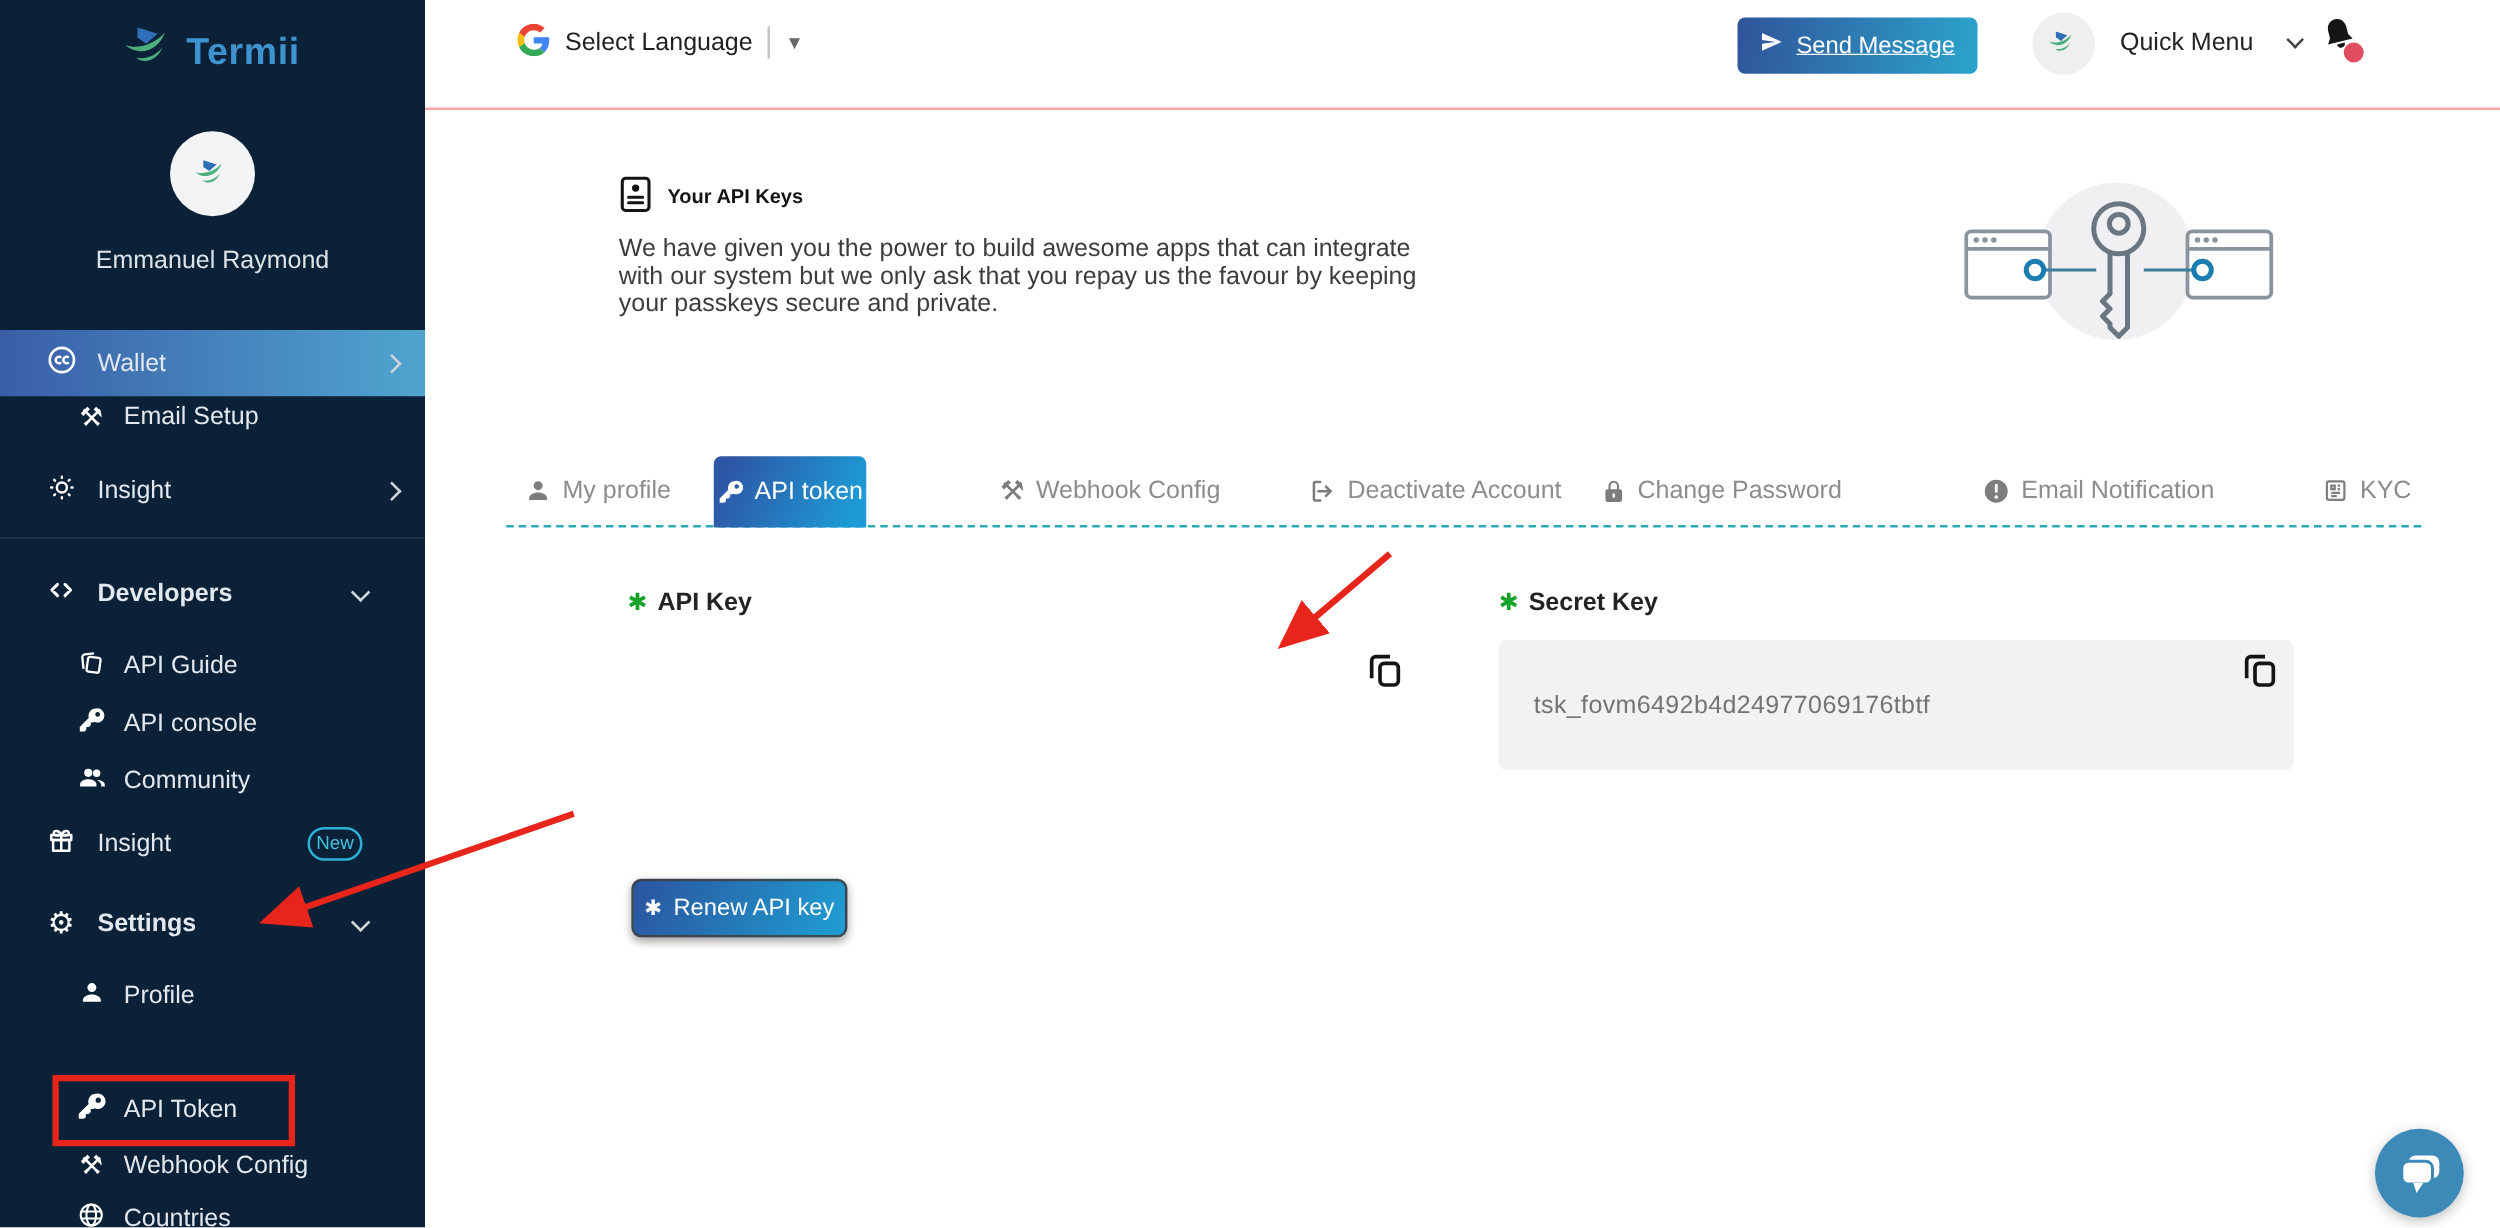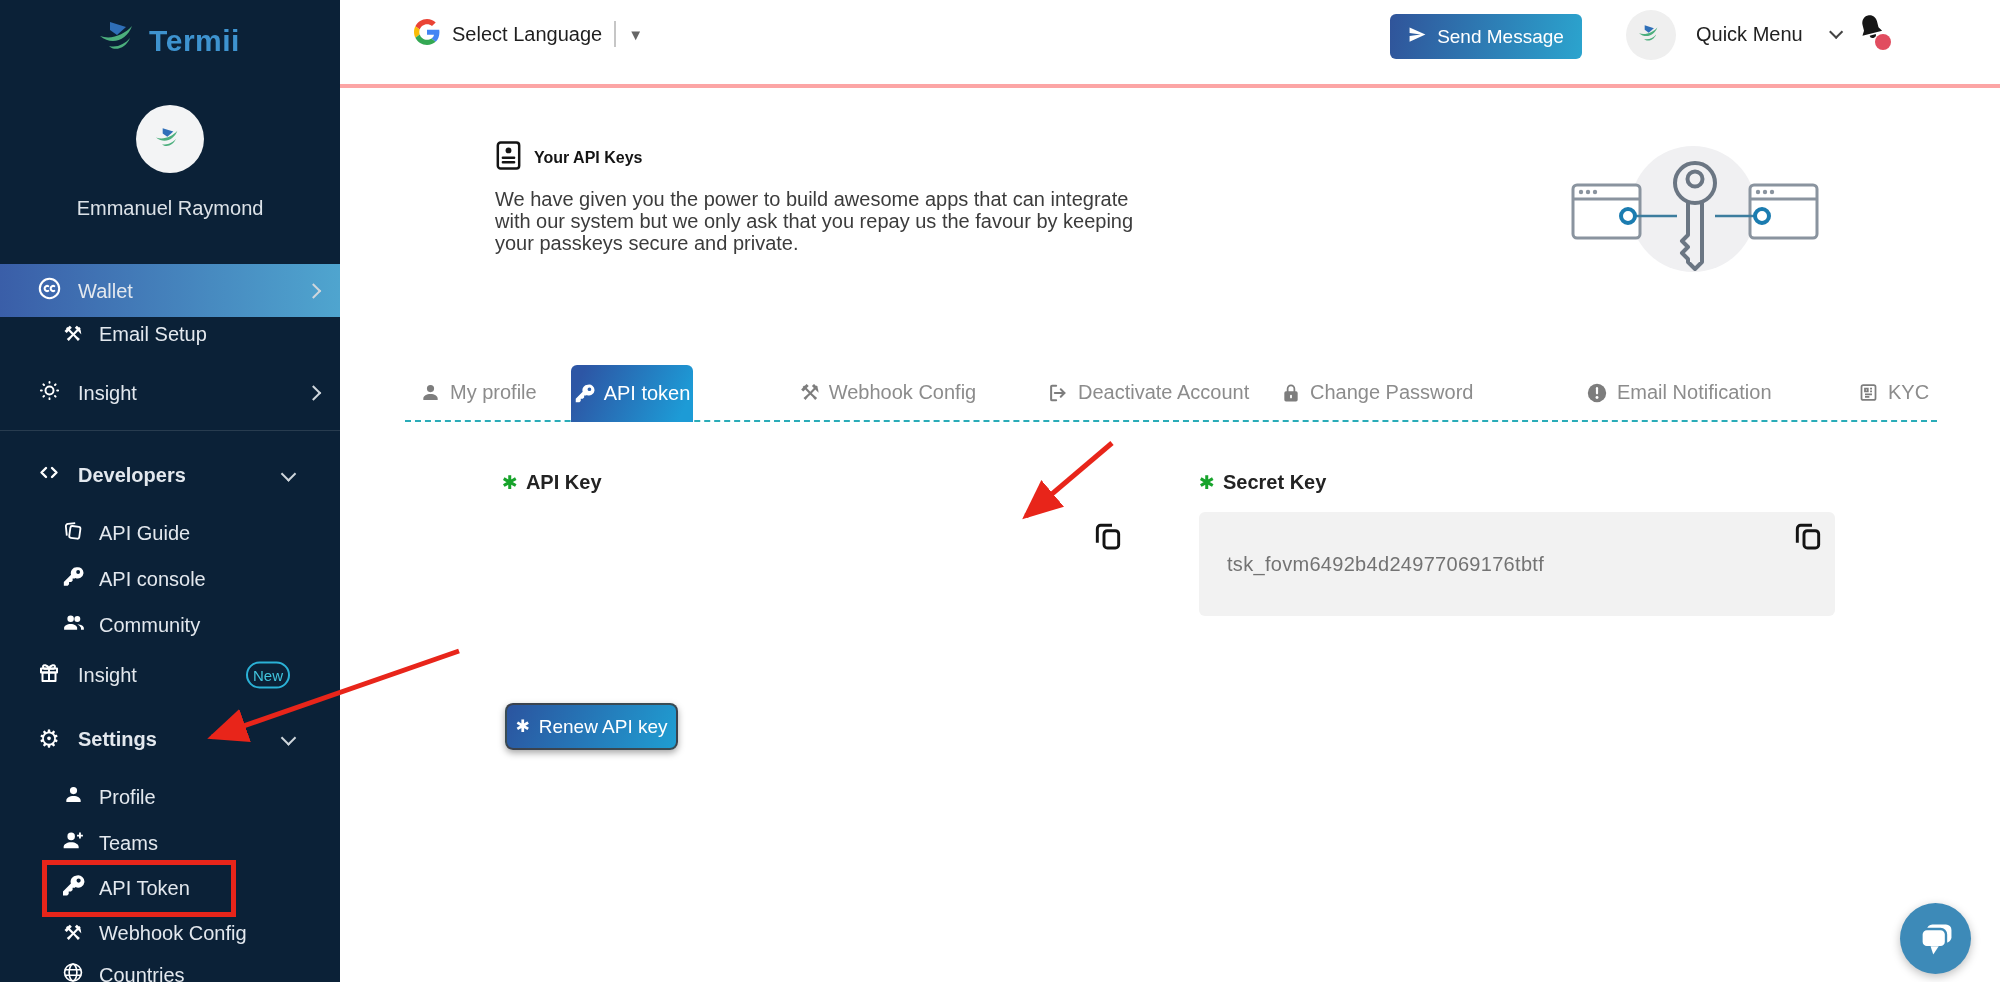--- a/index.html
+++ b/index.html
@@ -20,28 +20,28 @@
   .srow.sub .ic  { left:60px; }
   .srow.sub .lbl { left:99px; }
   .srow.active-bar { height:53px; background:linear-gradient(90deg,#3a5ea8 0%,#4fa5cf 100%); }
   .chev { position:absolute; top:50%; width:11px; height:11px; border-right:2px solid #cfd6dc; border-top:2px solid #cfd6dc; }
   .chev.right { transform:translateY(-50%) rotate(45deg); }
   .chev.down  { transform:translateY(-60%) rotate(135deg); }
   .divider { position:absolute; left:0; top:430px; width:340px; height:1px; background:rgba(255,255,255,.12); }
   .badge-new { position:absolute; left:246px; top:50%; transform:translateY(-50%); width:44px; height:27px; border:2px solid #2bb1d6; border-radius:14px; color:#41c4dd; font-size:15px; display:flex; align-items:center; justify-content:center; }
   .red-box { position:absolute; left:42px; top:860px; width:194px; height:57px; border:5px solid #e8251a; z-index:40; }
   
-  .topbar { position:absolute; left:340px; top:0; width:1660px; height:88px; background:#fff; border-bottom:4px solid #fca5a5; z-index:5; }
+  .topbar { position:absolute; left:340px; top:0; width:1660px; height:88px; background:#fff; border-bottom:2px solid #fca5a5; z-index:5; }
   .lang { position:absolute; left:74px; top:14px; height:40px; display:flex; align-items:center; gap:12px; cursor:pointer; }
   .lang-label { font-size:20px; color:#1f1f1f; }
   .lang-sep { width:2px; height:26px; background:#c6c6c6; }
   .lang-caret { font-size:15px; color:#666; }
   .send-btn { position:absolute; left:1050px; top:14px; width:192px; height:45px; border:none; border-radius:6px;
     background:linear-gradient(100deg,#30549a 0%,#2ba4ce 100%); color:#fff; font-size:19px;
-    display:flex; align-items:center; justify-content:center; gap:10px; cursor:pointer; font-family:inherit; }
+    display:flex; align-items:center; justify-content:center; gap:10px; cursor:pointer; font-family:inherit;text-decoration:underline; }
   .avatar-sm { position:absolute; left:1286px; top:10px; width:50px; height:50px; border-radius:50%; background:#efefef; display:flex; align-items:center; justify-content:center; cursor:pointer; }
   .quick-menu { position:absolute; left:1356px; top:14px; height:40px; display:flex; align-items:center; gap:26px; cursor:pointer; }
   .quick-menu-label { font-size:20px; color:#222; }
   .qm-chev { width:10px; height:10px; border-right:2px solid #444; border-bottom:2px solid #444; transform:rotate(45deg) translateY(-3px); }
   .bell-wrap { position:absolute; left:1515px; top:12px; width:40px; height:42px; cursor:pointer; }
   .bell-dot { position:absolute; left:20px; top:22px; width:16px; height:16px; border-radius:50%; background:#e14d60; }
   
   .content { position:absolute; left:340px; top:88px; width:1660px; height:894px; background:#fff; }
   .page-head { position:absolute; left:155px; top:52px; display:flex; align-items:center; gap:12px; }
   .page-title { font-size:16px; font-weight:700; color:#141414; }
@@ -181,29 +181,20 @@
 
   <div class="srow sub" style="top:775px">
     <span class="ic">
       <svg width="21" height="21" viewBox="0 0 24 24" fill="#fff">
         <path d="M12 11.6a4.1 4.1 0 1 0-4.1-4.1A4.1 4.1 0 0 0 12 11.6zm0 2.2c-4.5 0-8.2 2.3-8.2 5.1v1.6h16.4v-1.6c0-2.8-3.7-5.1-8.2-5.1z"></path>
       </svg>
     </span>
     <span class="lbl">Profile</span>
   </div>
 
-  <div class="srow sub" style="top:821px">
-    <span class="ic">
-      <svg width="22" height="22" viewBox="0 0 24 24" fill="#fff">
-        <path d="M10 11.6a4.1 4.1 0 1 0-4.1-4.1A4.1 4.1 0 0 0 10 11.6zm0 2.2c-4.5 0-8.2 2.3-8.2 5.1v1.6h16.4v-1.6c0-2.8-3.7-5.1-8.2-5.1z"></path>
-        <path d="M18.6 3.4h2v2.2h2.2v2h-2.2v2.2h-2V7.6h-2.2v-2h2.2z"></path>
-      </svg>
-    </span>
-    <span class="lbl">Teams</span>
-  </div>
 
   <div class="srow sub" style="top:866px">
     <span class="ic">
       <svg width="24" height="24" viewBox="0 0 24 24" fill="#fff">
         <path d="M15.8 2a6.2 6.2 0 0 0-5.9 8.1L2 18v4h4.2l1.5-1.5v-2.4H10l1.6-1.6v-2.3h2.3l.6-.6A6.2 6.2 0 1 0 15.8 2zm1.8 3a2.1 2.1 0 1 1 0 4.2 2.1 2.1 0 0 1 0-4.2z"></path>
       </svg>
     </span>
     <span class="lbl">API Token</span>
   </div>
 

